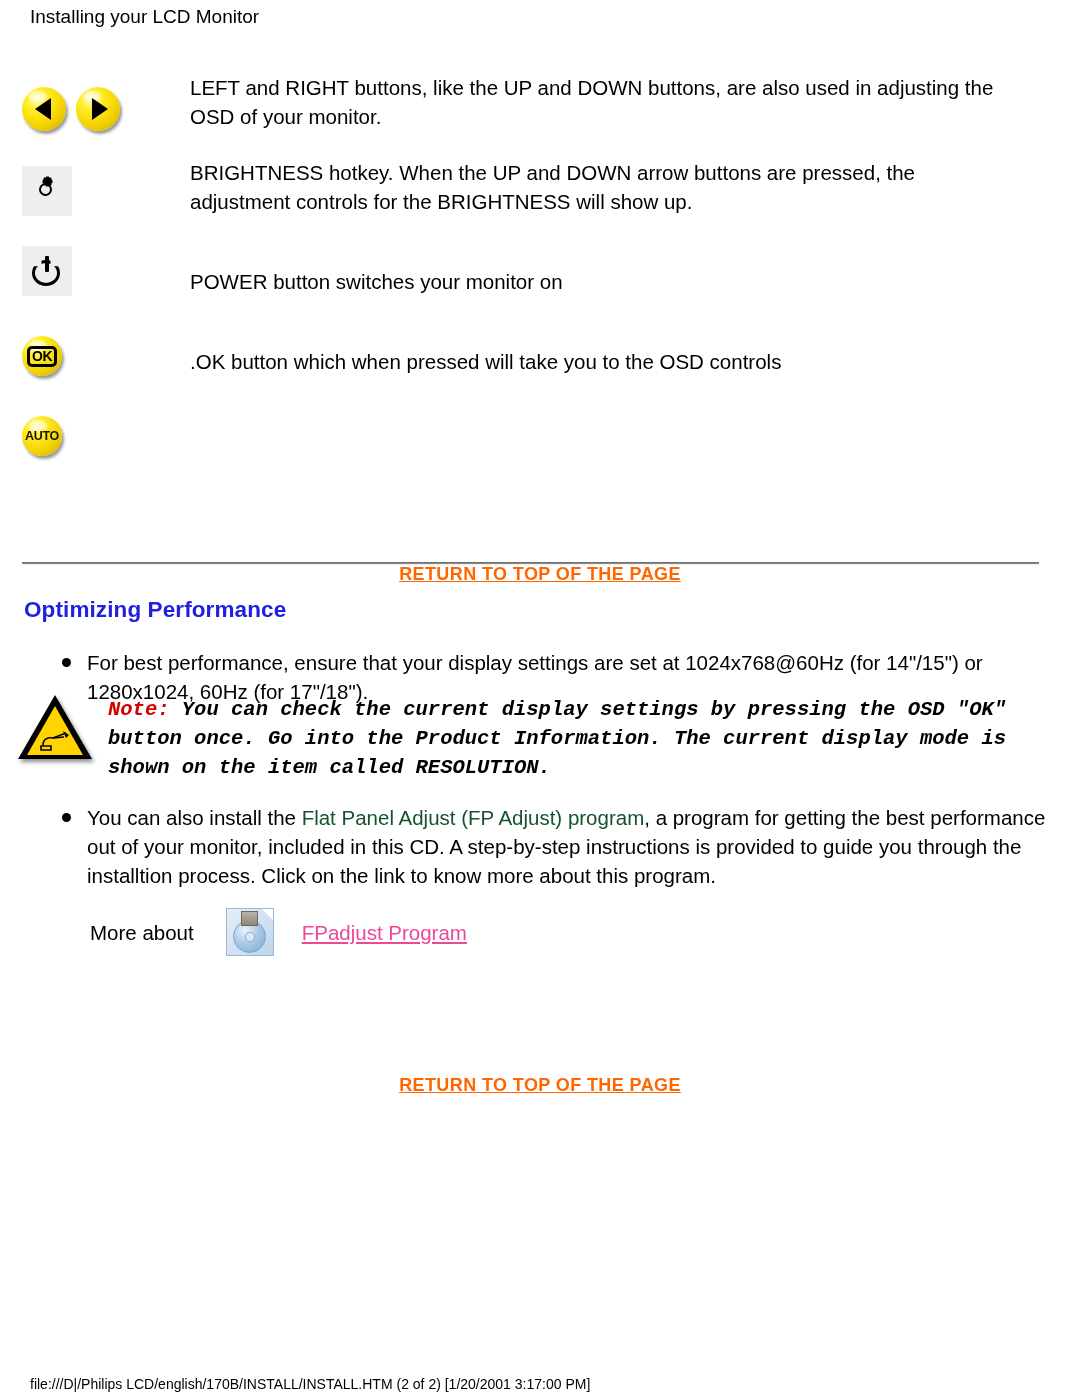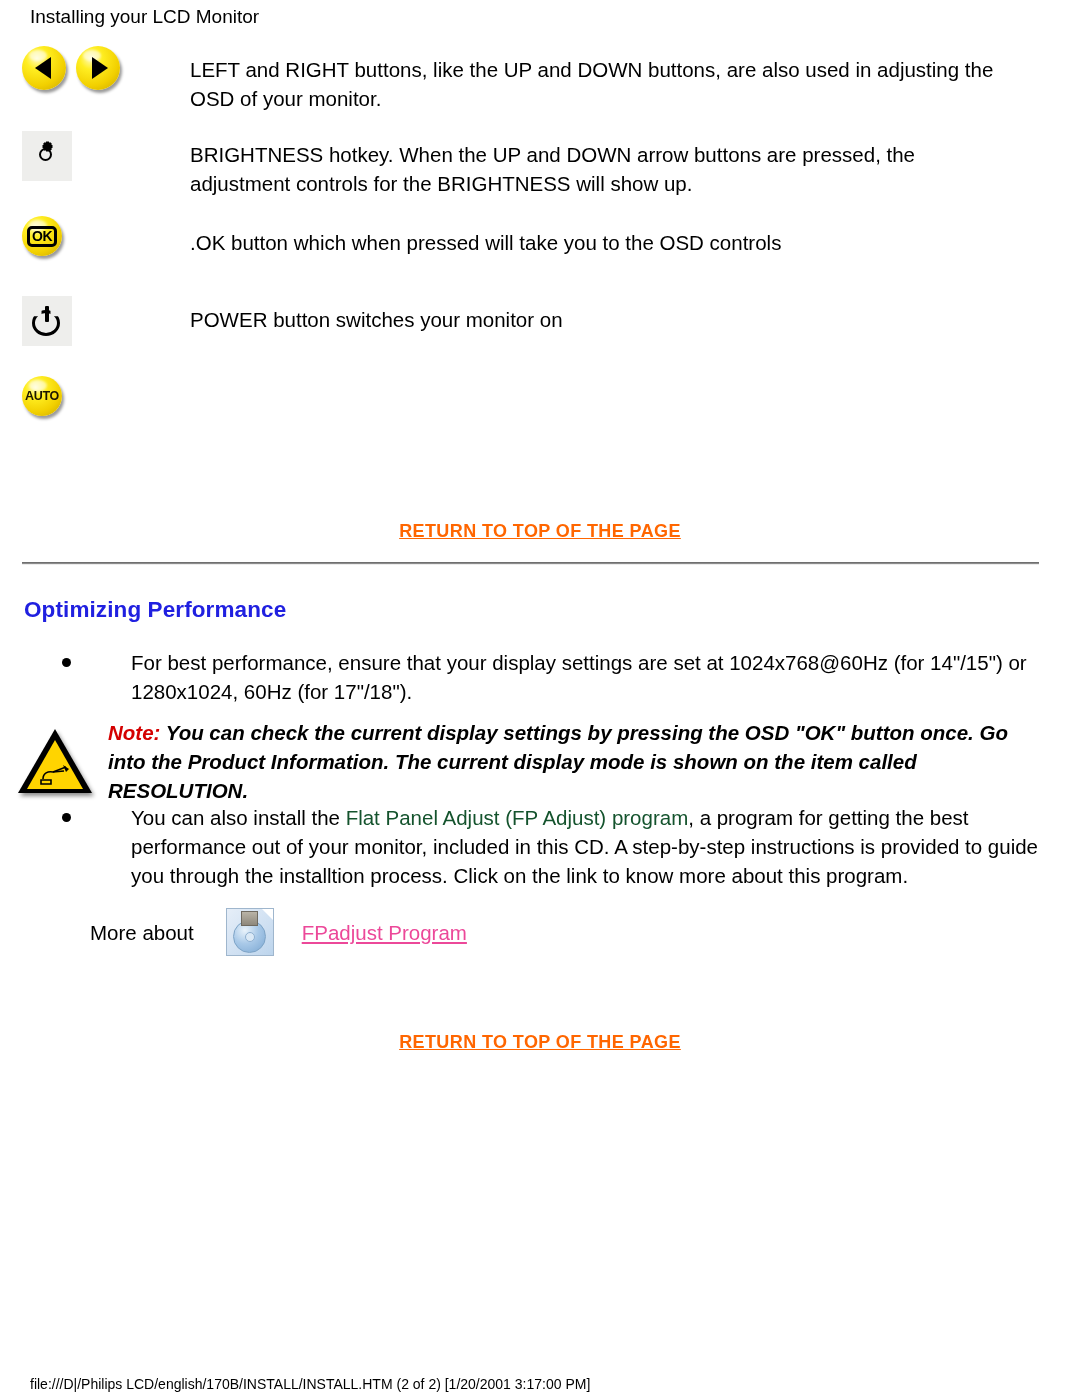--- a/index.html
+++ b/index.html
@@ -31,21 +31,21 @@
   
   .rows {
     position: absolute;
     left: 0;
     top: 46px;
     width: 1080px;
   }
   .row {
     position: relative;
     display: flex;
-    align-items: flex-start;
+    align-items: flex-end;
   }
   .row-icon {
     width: 190px;
     flex: 0 0 190px;
     display: flex;
     align-items: flex-start;
     padding-left: 22px;
     box-sizing: border-box;
   }
   .row-text {
@@ -194,20 +194,21 @@
   
   .return-link {
     display: block;
     text-align: center;
     color: #ff6600;
     font-size: 18px;
     font-weight: bold;
     letter-spacing: 0.4px;
     text-decoration: underline;
     cursor: pointer;
+    margin-top: 43px;
   }
   .return-top-1 {
     position: absolute;
     left: 0; right: 0;
     top: 521px;
   }
   .return-top-2 {
     position: absolute;
     left: 0; right: 0;
     top: 1032px;
@@ -247,21 +248,20 @@
     height: 9px;
     border-radius: 50%;
     background: #000;
     margin-top: 10px;
     margin-right: 16px;
   }
   .bullet-text {
     font-size: 20.5px;
     line-height: 29px;
     color: #000;
-    margin-left: 44px;
   }
   .bullet-1 {
     left: 62px;
     top: 648px;
     width: 980px;
   }
   .bullet-2 {
     left: 62px;
     top: 803px;
     width: 990px;
@@ -269,24 +269,25 @@
   .link-blue {
     color: #14532d;
     text-decoration: none;
     cursor: pointer;
   }
 
   
   .note-block {
     position: absolute;
     left: 18px;
-    top: 716px;
+    top: 693px;
     width: 1020px;
     display: flex;
-    align-items: center;
+    align-items: flex-start;
+    font-family: Liberation Mono, monospace;
   }
   .warn-tri {
     position: relative;
     flex: 0 0 auto;
     width: 74px;
     height: 66px;
     margin-right: 16px;
     margin-top: 2px;
   }
   .warn-tri .tri-outer {
@@ -438,39 +439,39 @@
           <span class="ray" style="transform: rotate(180deg) translateY(-9.5px);"></span>
           <span class="ray" style="transform: rotate(225deg) translateY(-9.5px);"></span>
           <span class="ray" style="transform: rotate(270deg) translateY(-9.5px);"></span>
           <span class="ray" style="transform: rotate(315deg) translateY(-9.5px);"></span>
         </span>
       </span>
     </div>
     <div class="row-text">BRIGHTNESS hotkey. When the UP and DOWN arrow buttons are pressed, the adjustment controls for the BRIGHTNESS will show up.</div>
   </div>
 
-  <div class="row row-3">
-    <div class="row-icon">
-      <span class="btn-yellow small">
-        <span class="ok-plate">OK</span>
-      </span>
-    </div>
-    <div class="row-text">.OK button which when pressed will take you to the OSD controls</div>
-  </div>
-
   <div class="row row-4">
     <div class="row-icon">
       <span class="icon-gray">
         <span class="power-glyph">
           <span class="ring"></span>
           <span class="bar"></span>
         </span>
       </span>
     </div>
     <div class="row-text">POWER button switches your monitor on</div>
+  </div>
+
+  <div class="row row-3">
+    <div class="row-icon">
+      <span class="btn-yellow small">
+        <span class="ok-plate">OK</span>
+      </span>
+    </div>
+    <div class="row-text">.OK button which when pressed will take you to the OSD controls</div>
   </div>
 
   <div class="row row-5">
     <div class="row-icon">
       <span class="btn-yellow small">
         <span class="auto-label">AUTO</span>
       </span>
     </div>
   </div>
 

